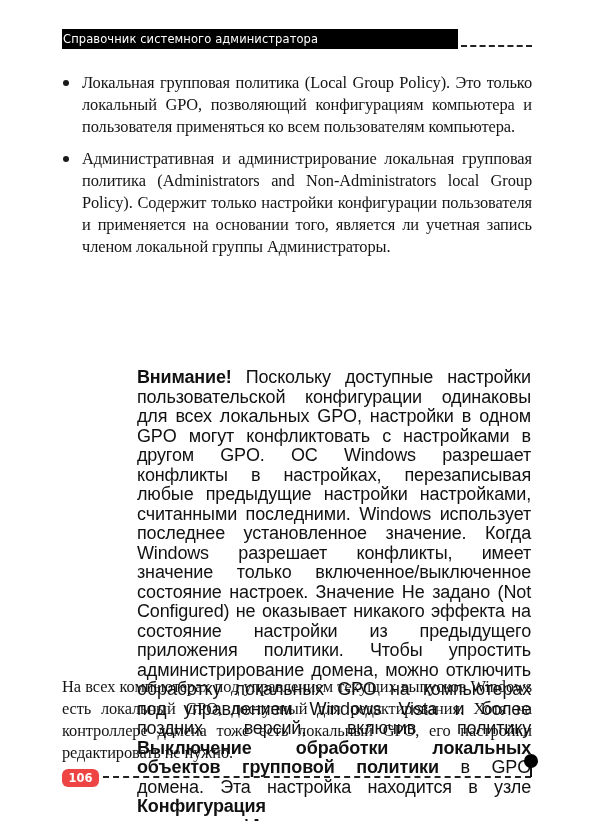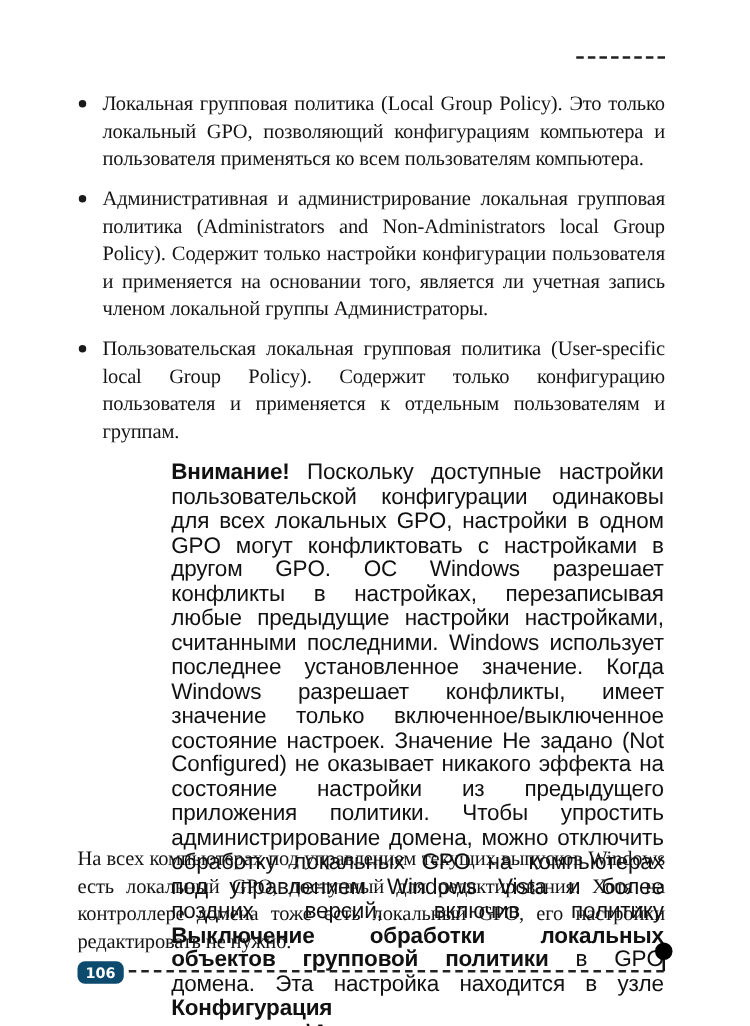--- a/index.html
+++ b/index.html
@@ -112,21 +112,21 @@
       font-weight: 900;
     }
 
     
     .page-badge {
       position: absolute;
       left: 62px;
       top: 769px;
       width: 37px;
       height: 18px;
-      background: #0c4a6e;
+      background: #ef4444;
       border-radius: 6px;
       color: #ffffff;
       font-family: "DejaVu Sans", sans-serif;
       font-weight: bold;
       font-size: 11.5px;
       line-height: 18px;
       text-align: center;
     }
     .footer-dashes {
       position: absolute;
@@ -152,34 +152,33 @@
       height: 14px;
       border-radius: 50%;
       background: #000000;
     }
   </style>
 </head>
 <body>
 
 <div class="page">
 
+  <div class="header-bar">
+    <span class="header-title">Справочник системного администратора</span>
+  </div>
   <div class="header-dashes"></div>
 
   <ul class="bullets serif">
     <li class="bullet">
       <span class="bullet-dot"></span>
       <span>Локальная групповая политика (Local Group Policy). Это только локальный GPO, позволяющий конфигурациям компьютера и пользователя применяться ко всем пользователям компьютера.</span>
     </li>
     <li class="bullet">
       <span class="bullet-dot"></span>
       <span>Административная и администрирование локальная групповая политика (Administrators and Non-Administrators local Group Policy). Содержит только настройки конфигурации пользователя и применяется на основании того, является ли учетная запись членом локальной группы Администраторы.</span>
-    </li>
-    <li class="bullet">
-      <span class="bullet-dot"></span>
-      <span>Пользовательская локальная групповая политика (User-specific local Group Policy). Содержит только конфигурацию пользователя и применяется к отдельным пользователям и группам.</span>
     </li>
   </ul>
 
 
   <p class="note"><b>Внимание!</b><span> Поскольку доступные настройки пользовательской конфигурации одинаковы для всех локальных GPO, настройки в одном GPO могут конфликтовать с настройками в другом GPO. ОС Windows разрешает конфликты в настройках, перезаписывая любые предыдущие настройки настройками, считанными последними. Windows использует последнее установленное значение. Когда Windows разрешает конфликты, имеет значение только включенное/выключенное состояние настроек. Значение Не задано (Not Configured) не оказывает никакого эффекта на состояние настройки из предыдущего приложения политики. Чтобы упростить администрирование домена, можно отключить обработку локальных GPO на компьютерах под управлением Windows Vista и более поздних версий, включив политику </span><b>Выключение обработки локальных объектов групповой политики</b><span> в GPO домена. Эта настройка находится в узле </span><b>Конфигурация компьютера\Административные шаблоны\Система\Групповая политика</b><span> групповой политики.</span></p>
 
   <p class="para-2 serif">На всех компьютерах под управлением текущих выпусков Windows есть локальный GPO, доступный для редактирования. Хотя на контроллере домена тоже есть локальный GPO, его настройки редактировать не нужно.</p>
 
   <div class="page-badge">106</div>
   <div class="footer-dashes"></div>

